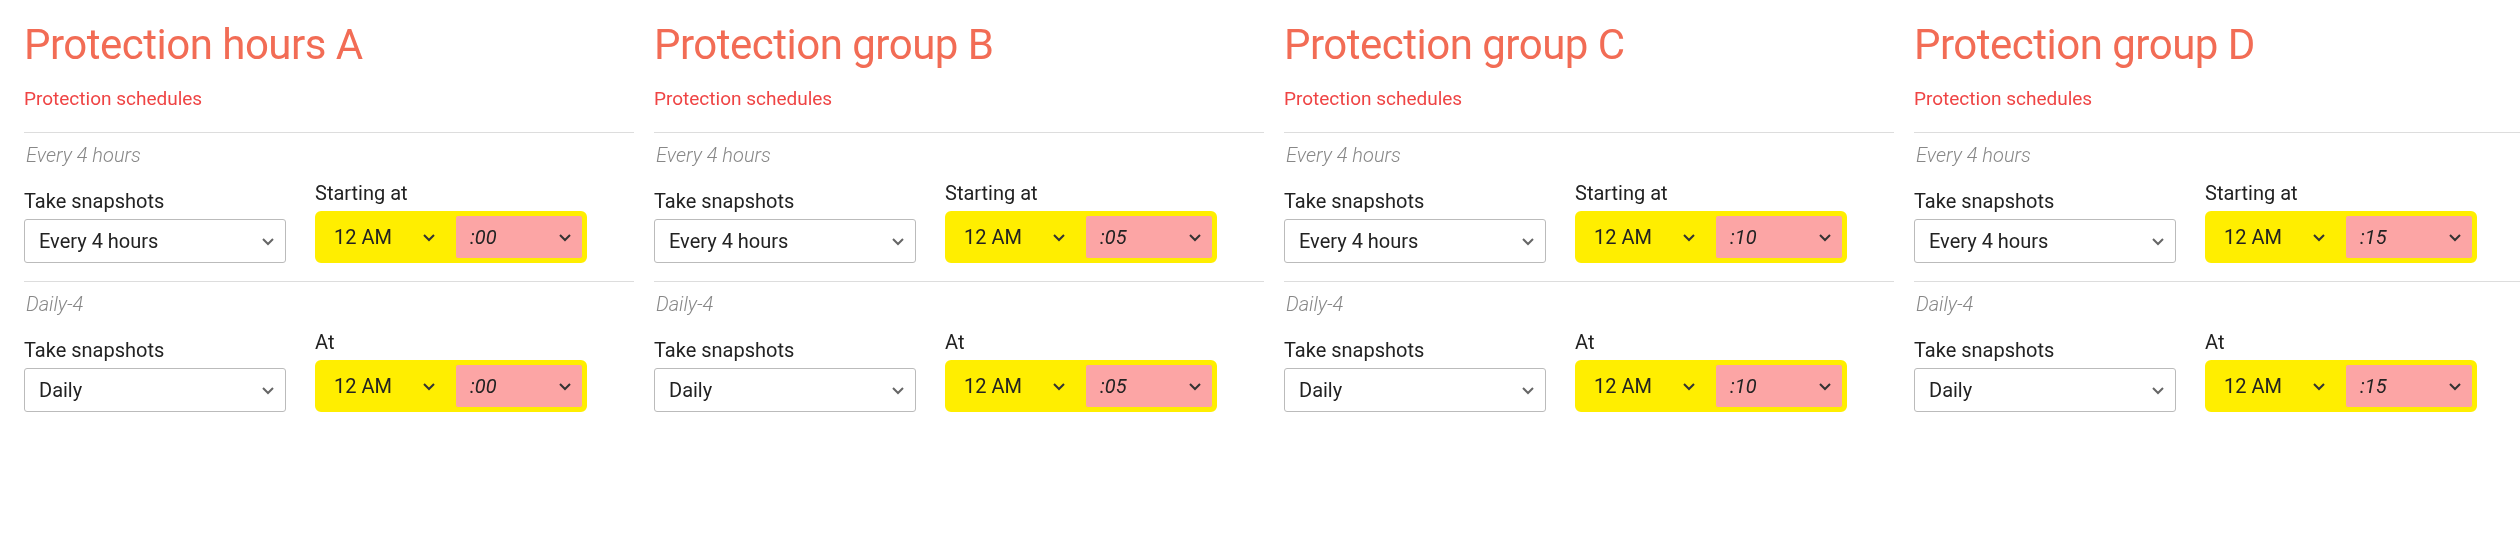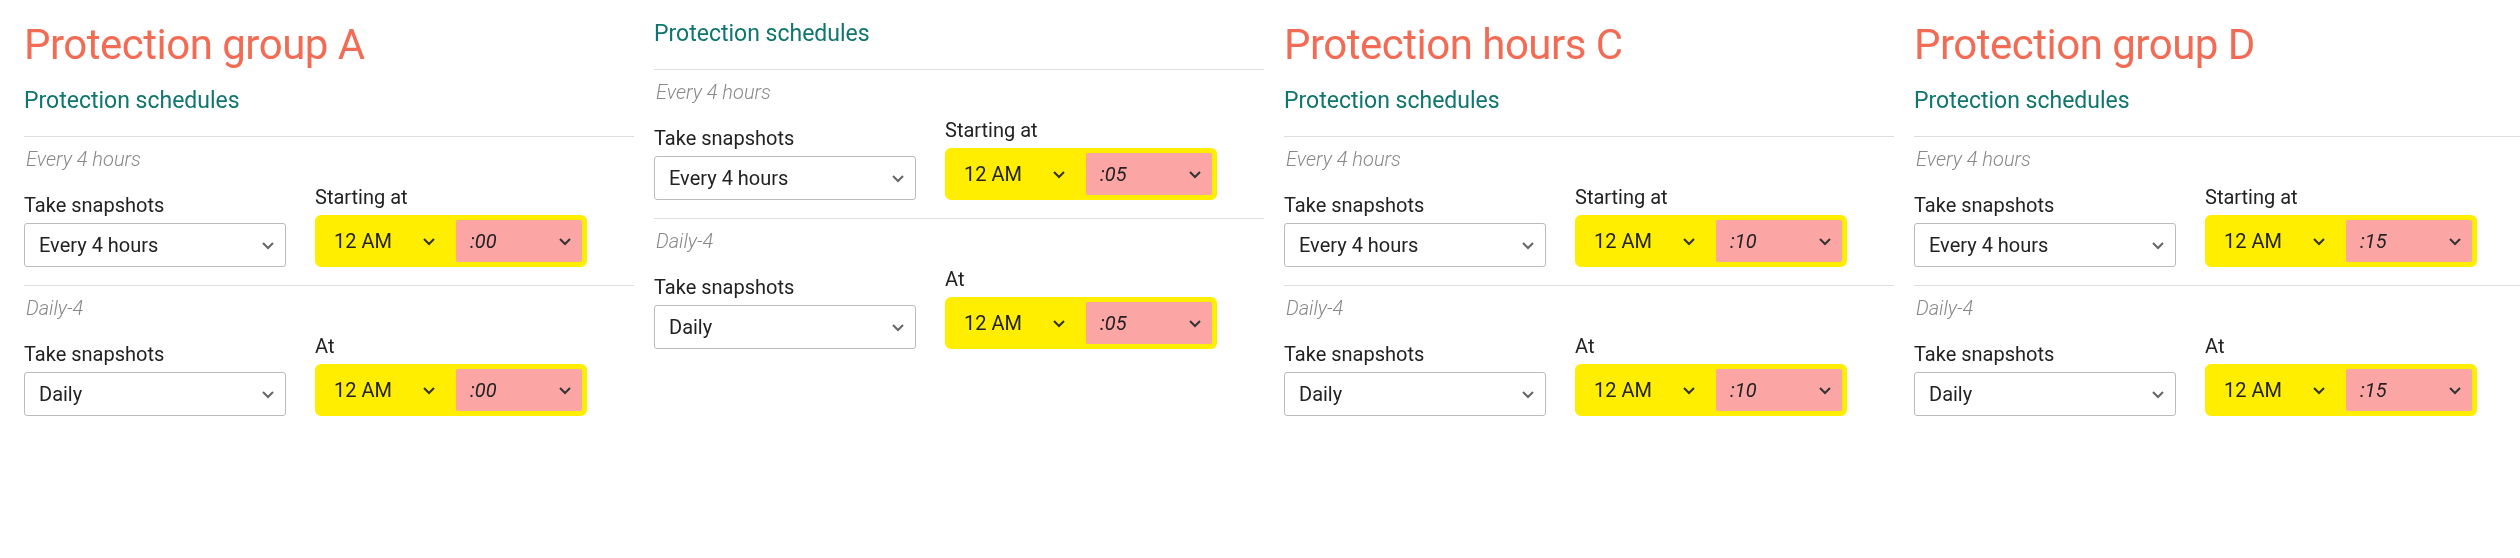--- a/index.html
+++ b/index.html
@@ -21,23 +21,23 @@
     width: 610px;
   }
   .group-title {
     font-size: 42px;
     font-weight: 400;
     color: #F26C55;
     margin: 0 0 18px 0;
     letter-spacing: -0.5px;
   }
   .section-heading {
-    font-size: 23px;
+    font-size: 19px;
     font-weight: 400;
-    color: #0f766e;
+    color: #ef4444;
     margin: 0 0 22px 0;
   }
   .schedule-block {
     border-top: 1px solid #ddd;
     padding-top: 10px;
     margin-bottom: 18px;
   }
   .schedule-block:last-child { margin-bottom: 0; }
   .schedule-name {
     font-style: italic;
@@ -94,21 +94,21 @@
   }
   .chev svg { display:block; width:14px; height:14px; }
   .chev path { stroke:#666; stroke-width:2; fill:none; }
   .hl-wrap .chev path { stroke:#333; }
 </style>
 </head>
 <body>
 
 <div class="groups">
     <div class="group">
-      <h2 class="group-title">Protection group A</h2>
+      <h2 class="group-title">Protection hours A</h2>
       <div class="section-heading">Protection schedules</div>
       <div class="schedule-block">
         <div class="schedule-name">Every 4 hours</div>
         <div class="row">
           <div class="field">
             <div class="field-label">Take snapshots</div>
             <div class="select freq">
               <span>Every 4 hours</span>
               <span class="chev">
                 <svg viewBox="0 0 14 14">
@@ -172,20 +172,21 @@
                     <path d="M2 5 L7 10 L12 5"></path>
                   </svg>
                 </span>
               </div>
             </div>
           </div>
         </div>
       </div>
     </div>
     <div class="group">
+      <h2 class="group-title">Protection group B</h2>
       <div class="section-heading">Protection schedules</div>
       <div class="schedule-block">
         <div class="schedule-name">Every 4 hours</div>
         <div class="row">
           <div class="field">
             <div class="field-label">Take snapshots</div>
             <div class="select freq">
               <span>Every 4 hours</span>
               <span class="chev">
                 <svg viewBox="0 0 14 14">
@@ -249,21 +250,21 @@
                     <path d="M2 5 L7 10 L12 5"></path>
                   </svg>
                 </span>
               </div>
             </div>
           </div>
         </div>
       </div>
     </div>
     <div class="group">
-      <h2 class="group-title">Protection hours C</h2>
+      <h2 class="group-title">Protection group C</h2>
       <div class="section-heading">Protection schedules</div>
       <div class="schedule-block">
         <div class="schedule-name">Every 4 hours</div>
         <div class="row">
           <div class="field">
             <div class="field-label">Take snapshots</div>
             <div class="select freq">
               <span>Every 4 hours</span>
               <span class="chev">
                 <svg viewBox="0 0 14 14">

